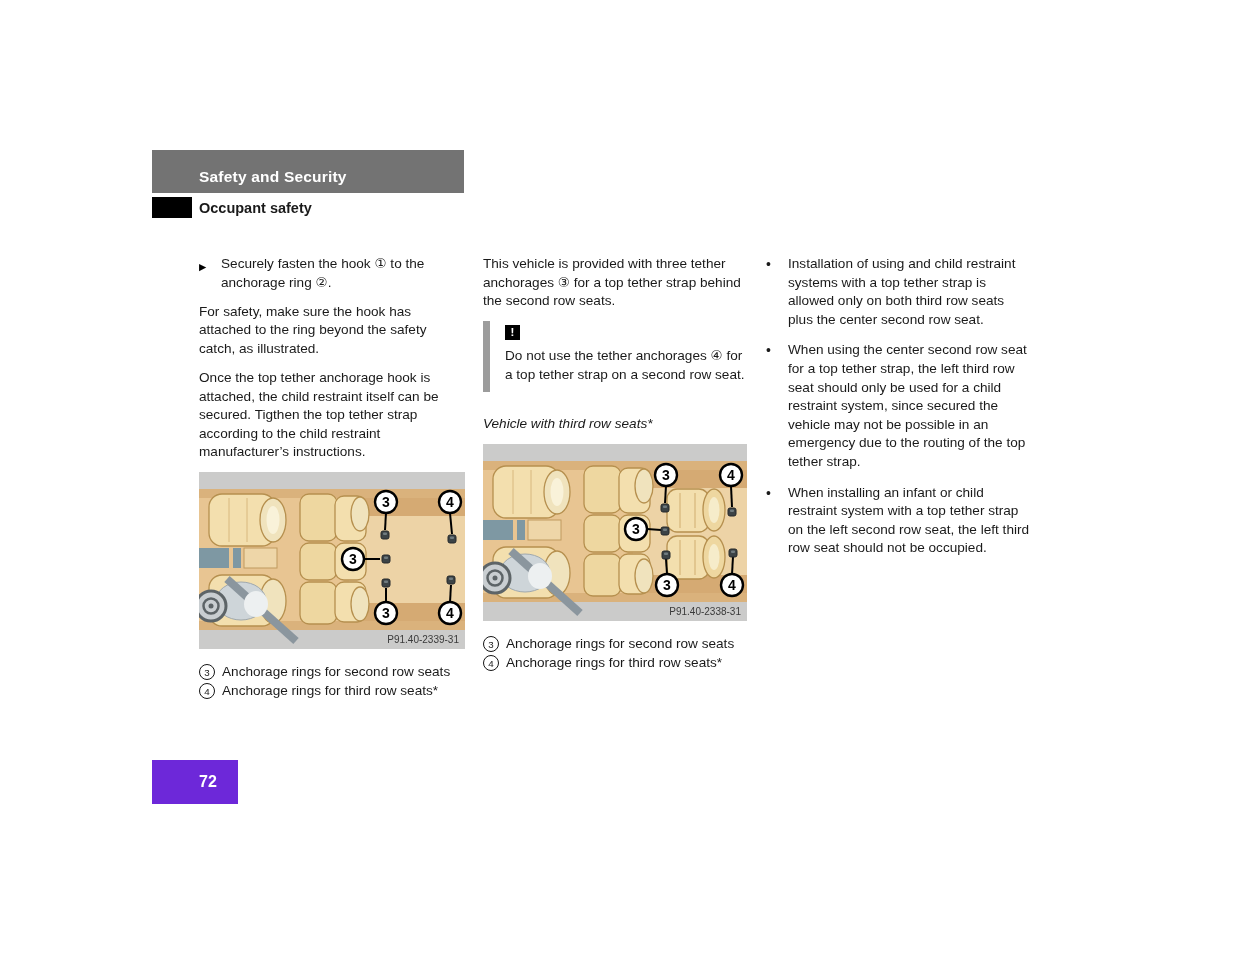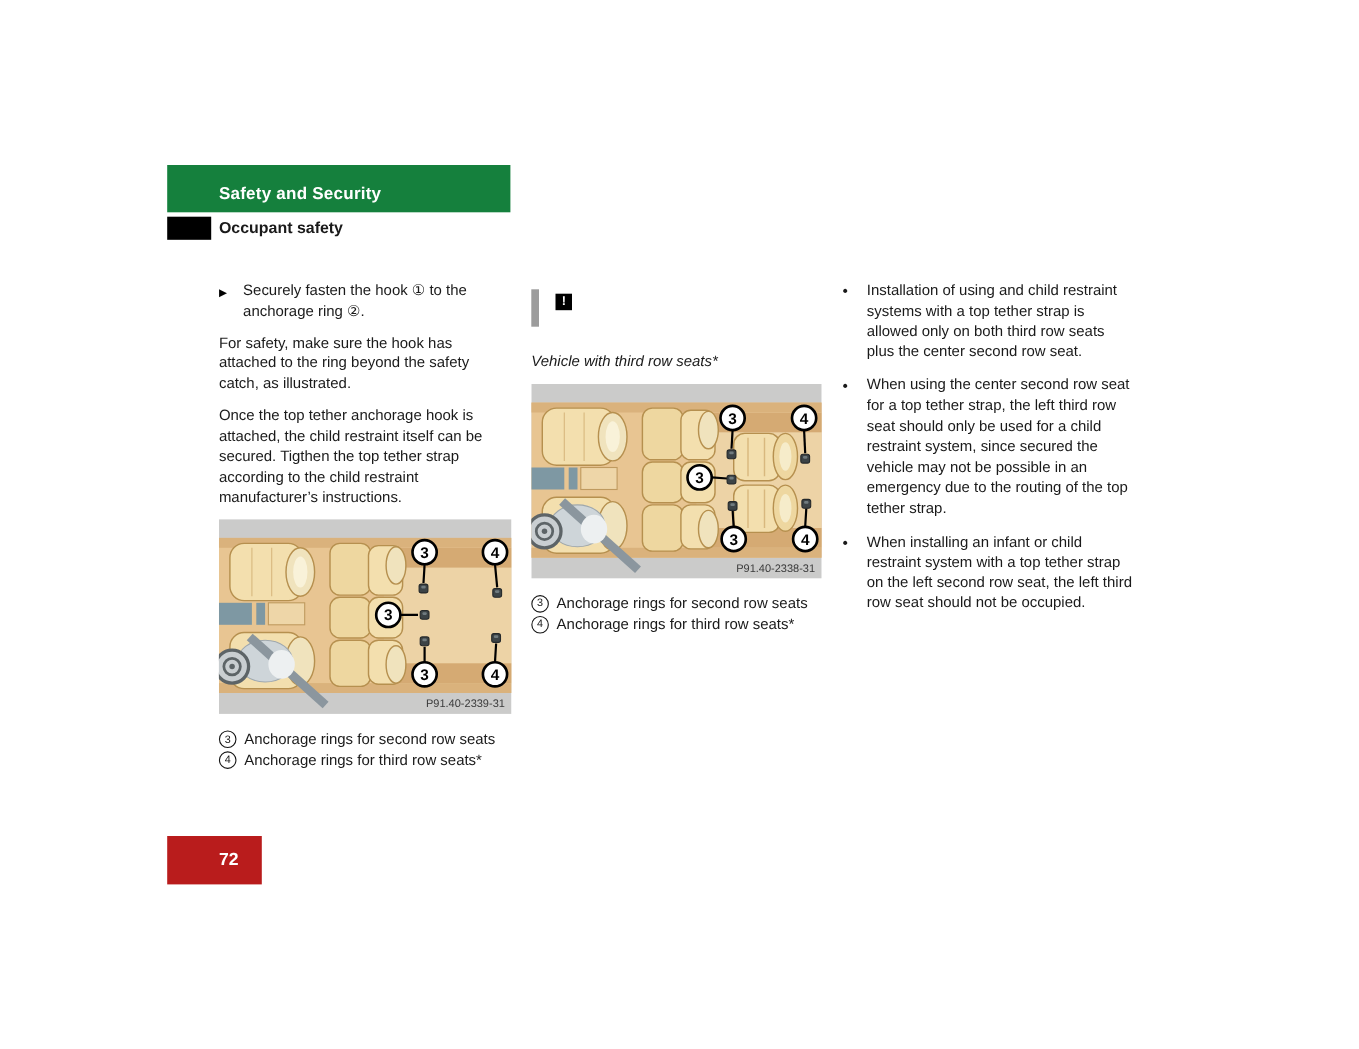--- a/index.html
+++ b/index.html
@@ -7,21 +7,21 @@
     width:1235px;height:954px;position:relative;overflow:hidden;
     font-family:"Liberation Sans","DejaVu Sans",sans-serif;
     color:#1a1a1a;
     -webkit-font-smoothing:antialiased;
   }
   .abs{position:absolute;}
 
   
   #section-bar{
     left:152px;top:150px;width:312px;height:43px;
-    background:#15803d;color:#fff;
+    background:#737373;color:#fff;
     display:flex;align-items:flex-end;
     padding:0 0 7px 47px;box-sizing:border-box;
     font-weight:bold;font-size:15.5px;letter-spacing:.2px;
   }
   #subsection-marker{left:152px;top:197px;width:40px;height:21px;background:#000;}
   #subsection-title{left:199px;top:200px;font-weight:bold;font-size:14.5px;text-align:right;}
 
   
   .col{position:absolute;top:255px;font-size:13.6px;line-height:18.6px;}
   #col1{left:199px;width:266px;}
@@ -56,21 +56,21 @@
   .note-body{padding:4px 0 8px;}
   .note-icon{
     width:15px;height:15px;background:#000;color:#fff;
     font-weight:bold;font-size:11.5px;line-height:15px;text-align:center;
     margin-bottom:7px;
   }
   .note-body p{margin:0;}
 
   
   #page-number-box{
-    left:152px;top:760px;width:86px;height:44px;background:#b91c1c;
+    left:152px;top:760px;width:86px;height:44px;background:#6d28d9;
     color:#fff;font-weight:bold;font-size:16px;
     display:flex;align-items:center;justify-content:center;
     padding-left:26px;box-sizing:border-box;
   }
 </style>
 </head>
 <body>
 
 <div id="page">
 
@@ -201,25 +201,27 @@
         <span>Anchorage rings for second row seats</span>
       </div>
       <div class="legend-row">
         <span class="legend-num">4</span>
         <span>Anchorage rings for third row seats*</span>
       </div>
     </div>
   </div>
 
   <div class="col" id="col2">
+    <p>This vehicle is provided with three tether anchorages ③ for a top tether strap behind the second row seats.</p>
 
     <div class="note">
       <div class="note-bar"></div>
       <div class="note-body">
         <div class="note-icon">!</div>
+        <p>Do not use the tether anchorages ④ for a top tether strap on a second row seat.</p>
       </div>
     </div>
 
     <div class="fig-heading">Vehicle with third row seats*</div>
 
     <figure>
       <svg viewBox="0 0 264 177" width="264" height="177">
         <rect width="264" height="177" fill="#cbcbca"></rect>
         <rect y="17" width="264" height="141" fill="#e8c592"></rect>
         <rect y="17" width="264" height="9" fill="#dab27c"></rect>

